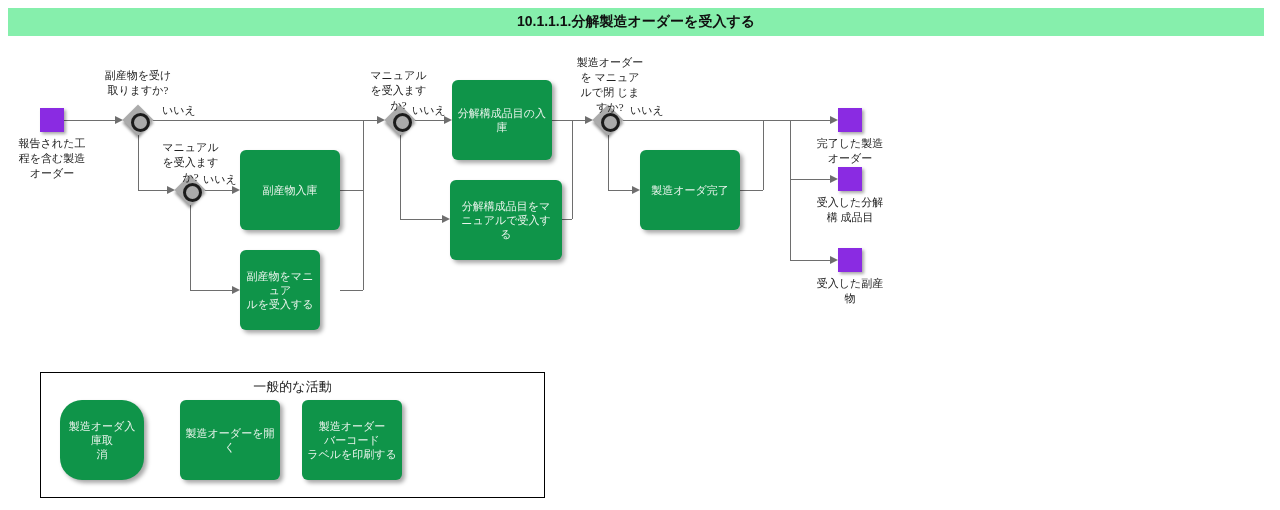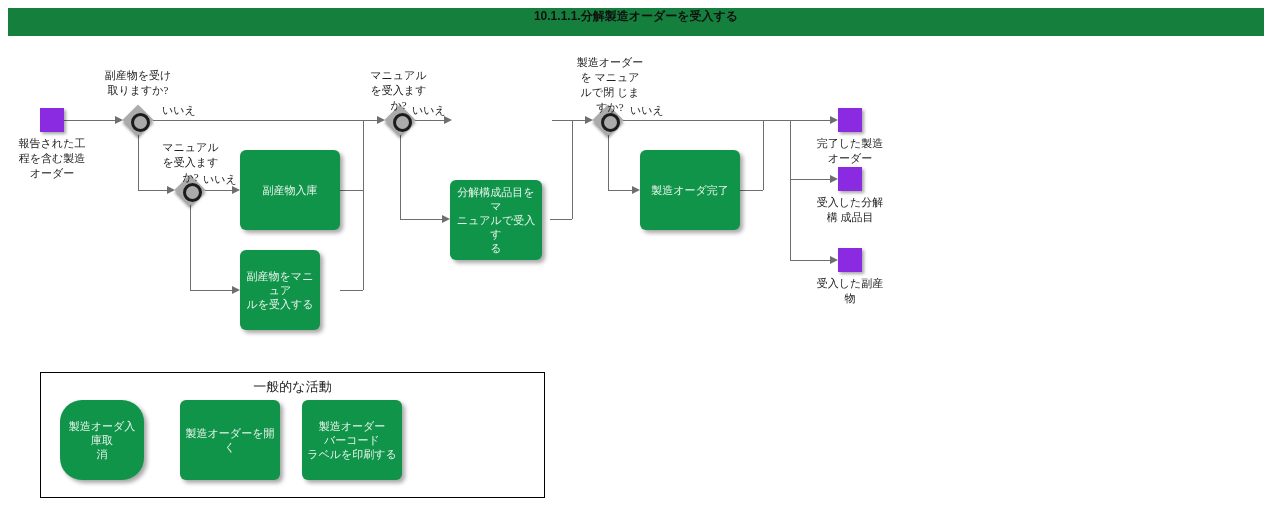--- a/index.html
+++ b/index.html
@@ -2,22 +2,22 @@
 <html><head>
 <meta charset="utf-8">
 <style>
   html,body{margin:0;padding:0;background:#ffffff;}
   #stage{
     position:relative;width:1280px;height:510px;background:#ffffff;overflow:hidden;
     font-family:"Liberation Sans","DejaVu Sans",sans-serif;
   }
   .titlebar{
     position:absolute;left:8px;top:8px;width:1256px;height:28px;
-    background:#15803d;display:flex;align-items:flex-start;justify-content:center;
-    font-size:12px;font-weight:bold;color:#101010;
+    background:#86efac;display:flex;align-items:center;justify-content:center;
+    font-size:14px;font-weight:bold;color:#101010;
   }
   .task{
     position:absolute;background:#0F9449;border-radius:6px;
     box-shadow:3px 3px 4px rgba(0,0,0,0.35);
     display:flex;align-items:center;justify-content:center;text-align:center;
     color:#E9F4EC;font-size:11px;line-height:14px;white-space:pre-line;
     font-family:"Liberation Serif","DejaVu Serif",serif;
     padding:4px;box-sizing:border-box;
   }
   .event{
@@ -165,21 +165,25 @@
 すか?</div>
   <div class="no-lbl" style="left:630px;top:103px;">いいえ</div>
 
   <div class="task" style="left:240px;top:150px;width:100px;height:80px;align-items:center;">
     <span>副産物入庫</span>
   </div>
   <div class="task" style="left:240px;top:250px;width:80px;height:80px;">
     <span>副産物をマニュア
 ルを受入する</span>
   </div>
-  <div class="task" style="left:450px;top:180px;width:92px;height:80px;">
+  <div class="task" style="left:452px;top:80px;width:100px;height:80px;">
+    <span>分解構成品目の入
+庫</span>
+  </div>
+  <div class="task" style="left:450px;top:180px;width:112px;height:80px;">
     <span>分解構成品目をマ
 ニュアルで受入す
 る</span>
   </div>
   <div class="task" style="left:640px;top:150px;width:100px;height:80px;">
     <span>製造オーダ完了</span>
   </div>
 
   <div class="legend">
     <div class="legend-title">一般的な活動</div>

